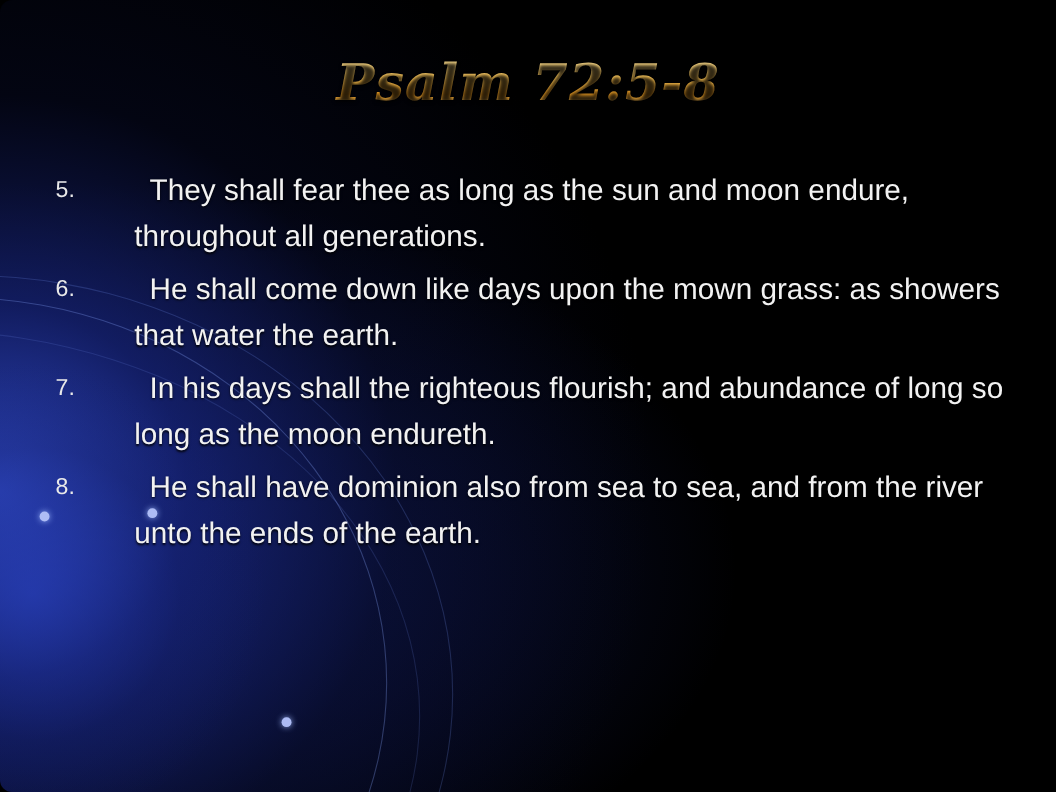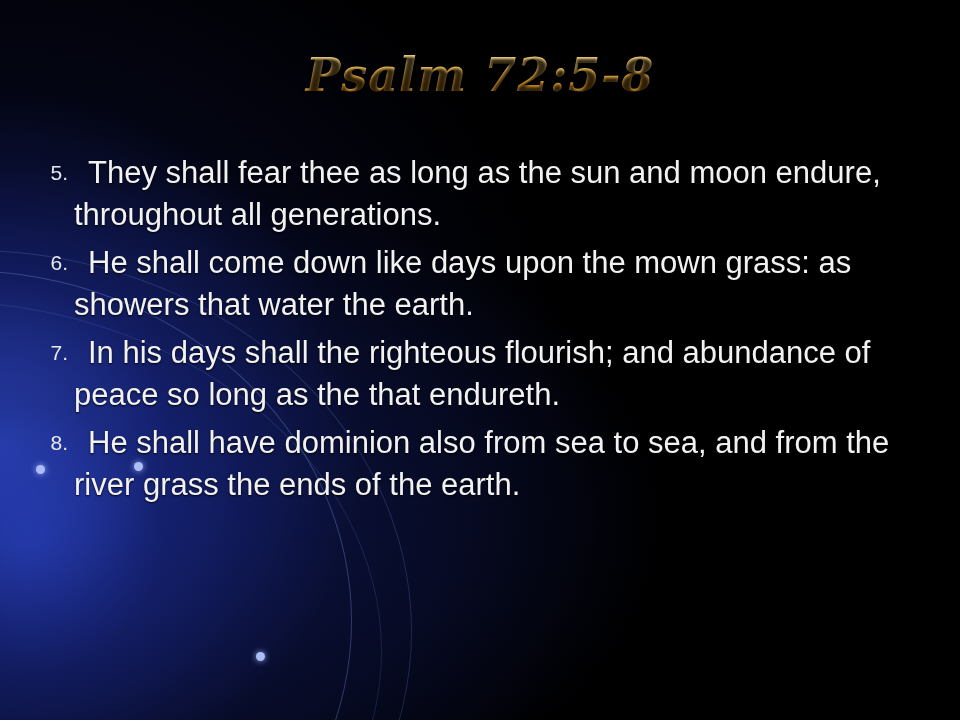--- a/index.html
+++ b/index.html
@@ -16,20 +16,21 @@
 
   #slide {
     position: relative;
     width: 960px;
     height: 720px;
     background:
       radial-gradient(circle at 0% 62%, rgba(46,70,190,0.95) 0%, rgba(24,38,130,0.65) 16%, rgba(10,16,60,0.30) 34%, rgba(0,0,0,0) 56%),
       radial-gradient(ellipse at 6% 72%, rgba(30,48,160,0.55) 0%, rgba(0,0,0,0) 48%),
       #000000;
     overflow: hidden;
+    border-radius: 11px;
   }
 
   
   .swoosh {
     position: absolute;
     border: 1px solid rgba(150,175,255,0.35);
     border-radius: 50%;
     background: transparent;
     pointer-events: none;
   }
@@ -104,25 +105,26 @@
     text-align: right;
     padding-right: 6px;
     color: #e9e9e9;
     font-size: 21px;
     line-height: 42px;
     font-family: "Liberation Sans", sans-serif;
   }
   .verse-text {
     flex: 1 1 auto;
     color: #f2f2f2;
-    font-size: 31px;
+    font-size: 27px;
     line-height: 42px;
     font-family: "Liberation Sans", sans-serif;
     text-shadow: 0 1px 2px rgba(0,0,0,0.9);
     padding-right: 10px;
+    margin-left: 48px;
   }
   .verse-text .lead {
     display: inline-block;
     width: 14px;
   }
 </style>
 </head>
 <body>
 
 <div id="slide">
@@ -144,22 +146,22 @@
       <div class="verse-text"><span class="lead"></span><span>They shall fear thee as long as the sun and moon endure, throughout all generations.</span></div>
     </div>
 
     <div class="verse">
       <div class="verse-num">6.</div>
       <div class="verse-text"><span class="lead"></span><span>He shall come down like days upon the mown grass: as showers that water the earth.</span></div>
     </div>
 
     <div class="verse">
       <div class="verse-num">7.</div>
-      <div class="verse-text"><span class="lead"></span><span>In his days shall the righteous flourish; and abundance of peace so long as the that endureth.</span></div>
+      <div class="verse-text"><span class="lead"></span><span>In his days shall the righteous flourish; and abundance of long so long as the moon endureth.</span></div>
     </div>
 
     <div class="verse">
       <div class="verse-num">8.</div>
-      <div class="verse-text"><span class="lead"></span><span>He shall have dominion also from sea to sea, and from the river grass the ends of the earth.</span></div>
+      <div class="verse-text"><span class="lead"></span><span>He shall have dominion also from sea to sea, and from the river unto the ends of the earth.</span></div>
     </div>
 
   </div>
 </div>
 
 </body></html>

